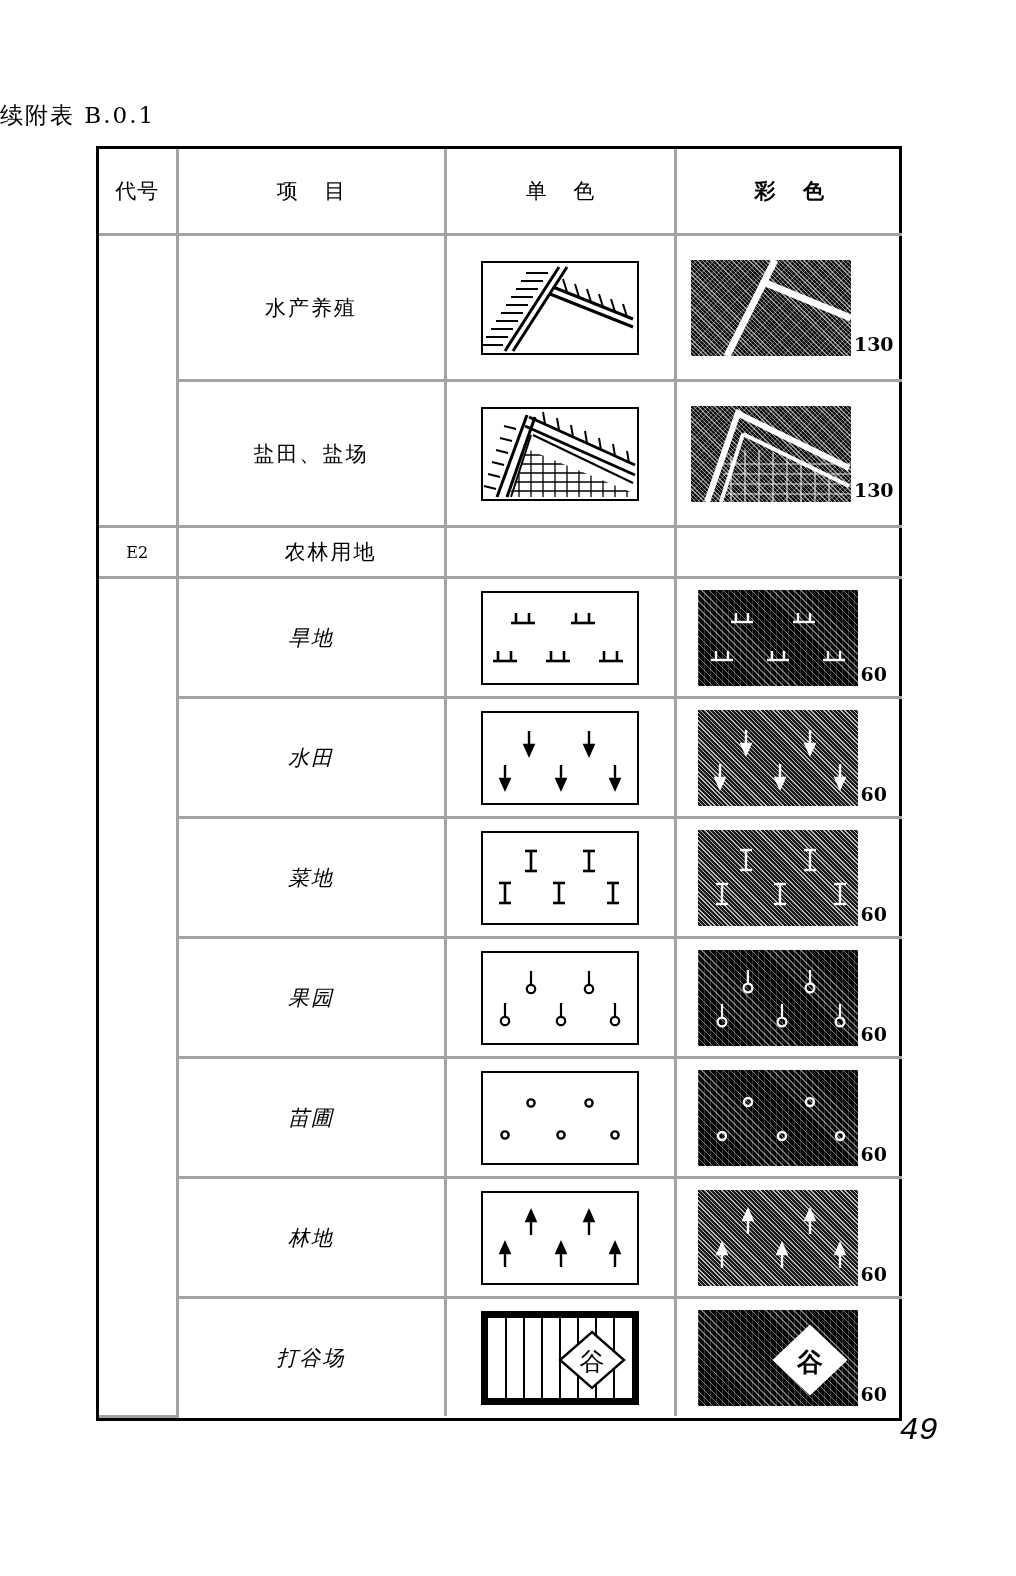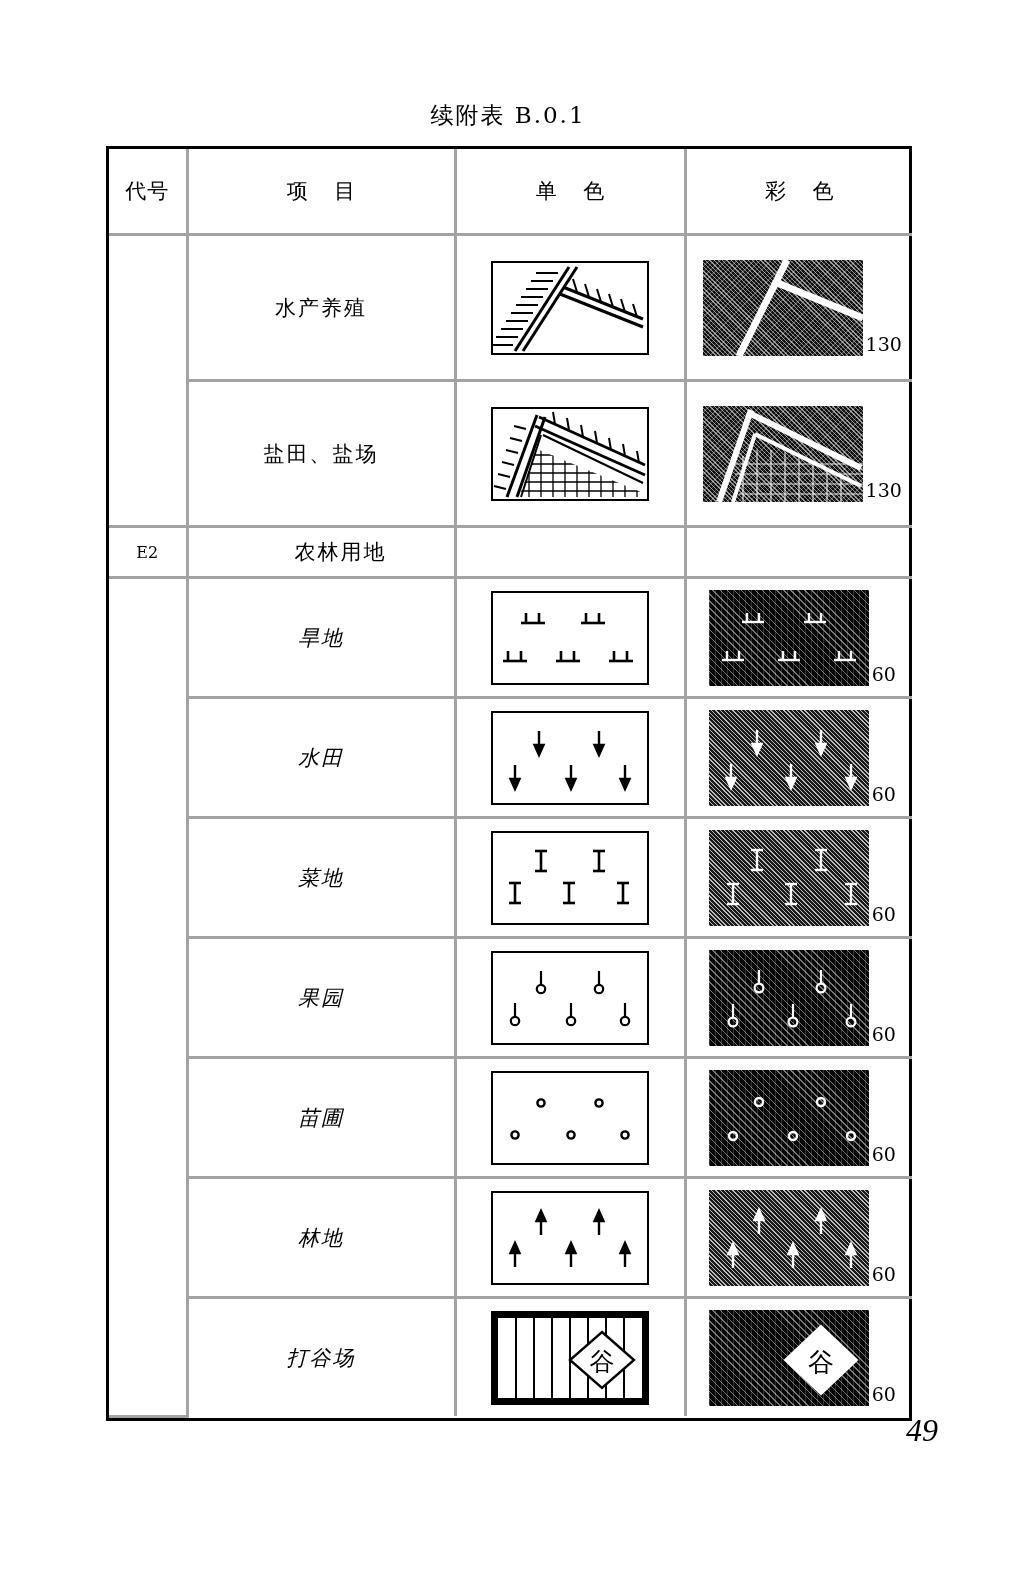--- a/index.html
+++ b/index.html
@@ -15,51 +15,51 @@
     color: #000000;
     overflow: hidden;
   }
 
   
   .page-title {
     position: absolute;
     top: 100px;
     left: 0;
     width: 1016px;
-    text-align: center;
+    text-align: left;
     font-size: 23px;
     letter-spacing: 2px;
     font-family: "DejaVu Serif", "Liberation Serif", serif;
   }
 
   
   .table-wrap {
     position: absolute;
-    left: 106px;
+    left: 96px;
     top: 146px;
     width: 806px;
     border: 3px solid #000;
     box-sizing: border-box;
   }
   table.legend-table {
     border-collapse: collapse;
     width: 100%;
     table-layout: fixed;
   }
   table.legend-table td {
     border: 3px solid #a3a3a3;
     padding: 0;
     vertical-align: middle;
     text-align: center;
   }
   
   table.legend-table tr:first-child td { border-top: none; }
   table.legend-table tr:last-child td { border-bottom: none; }
   table.legend-table td:first-child { border-left: none; }
-  table.legend-table td:last-child { border-right: none; }
+  table.legend-table td:last-child { border-right: none; font-weight: bold; }
 
   .col-code   { width: 78px; }
   .col-item   { width: 268px; }
   .col-mono   { width: 230px; }
   .col-color  { width: 227px; }
 
   .hdr-row td {
     height: 84px;
     font-size: 21px;
     letter-spacing: 10px;
@@ -142,21 +142,21 @@
       repeating-linear-gradient(90deg, rgba(255,255,255,.18) 0 1px, rgba(0,0,0,0) 1px 6px);
   }
 
   
   .folio {
     position: absolute;
     right: 78px;
     top: 1412px;
     font-size: 32px;
     font-style: italic;
-    font-family: Liberation Serif, serif;
+    font-family: Liberation Mono, monospace;
   }
 
   svg { display: block; }
 </style>
 </head>
 <body>
 
 <div class="page-title">续附表 B.0.1</div>
 
 <div class="table-wrap">

